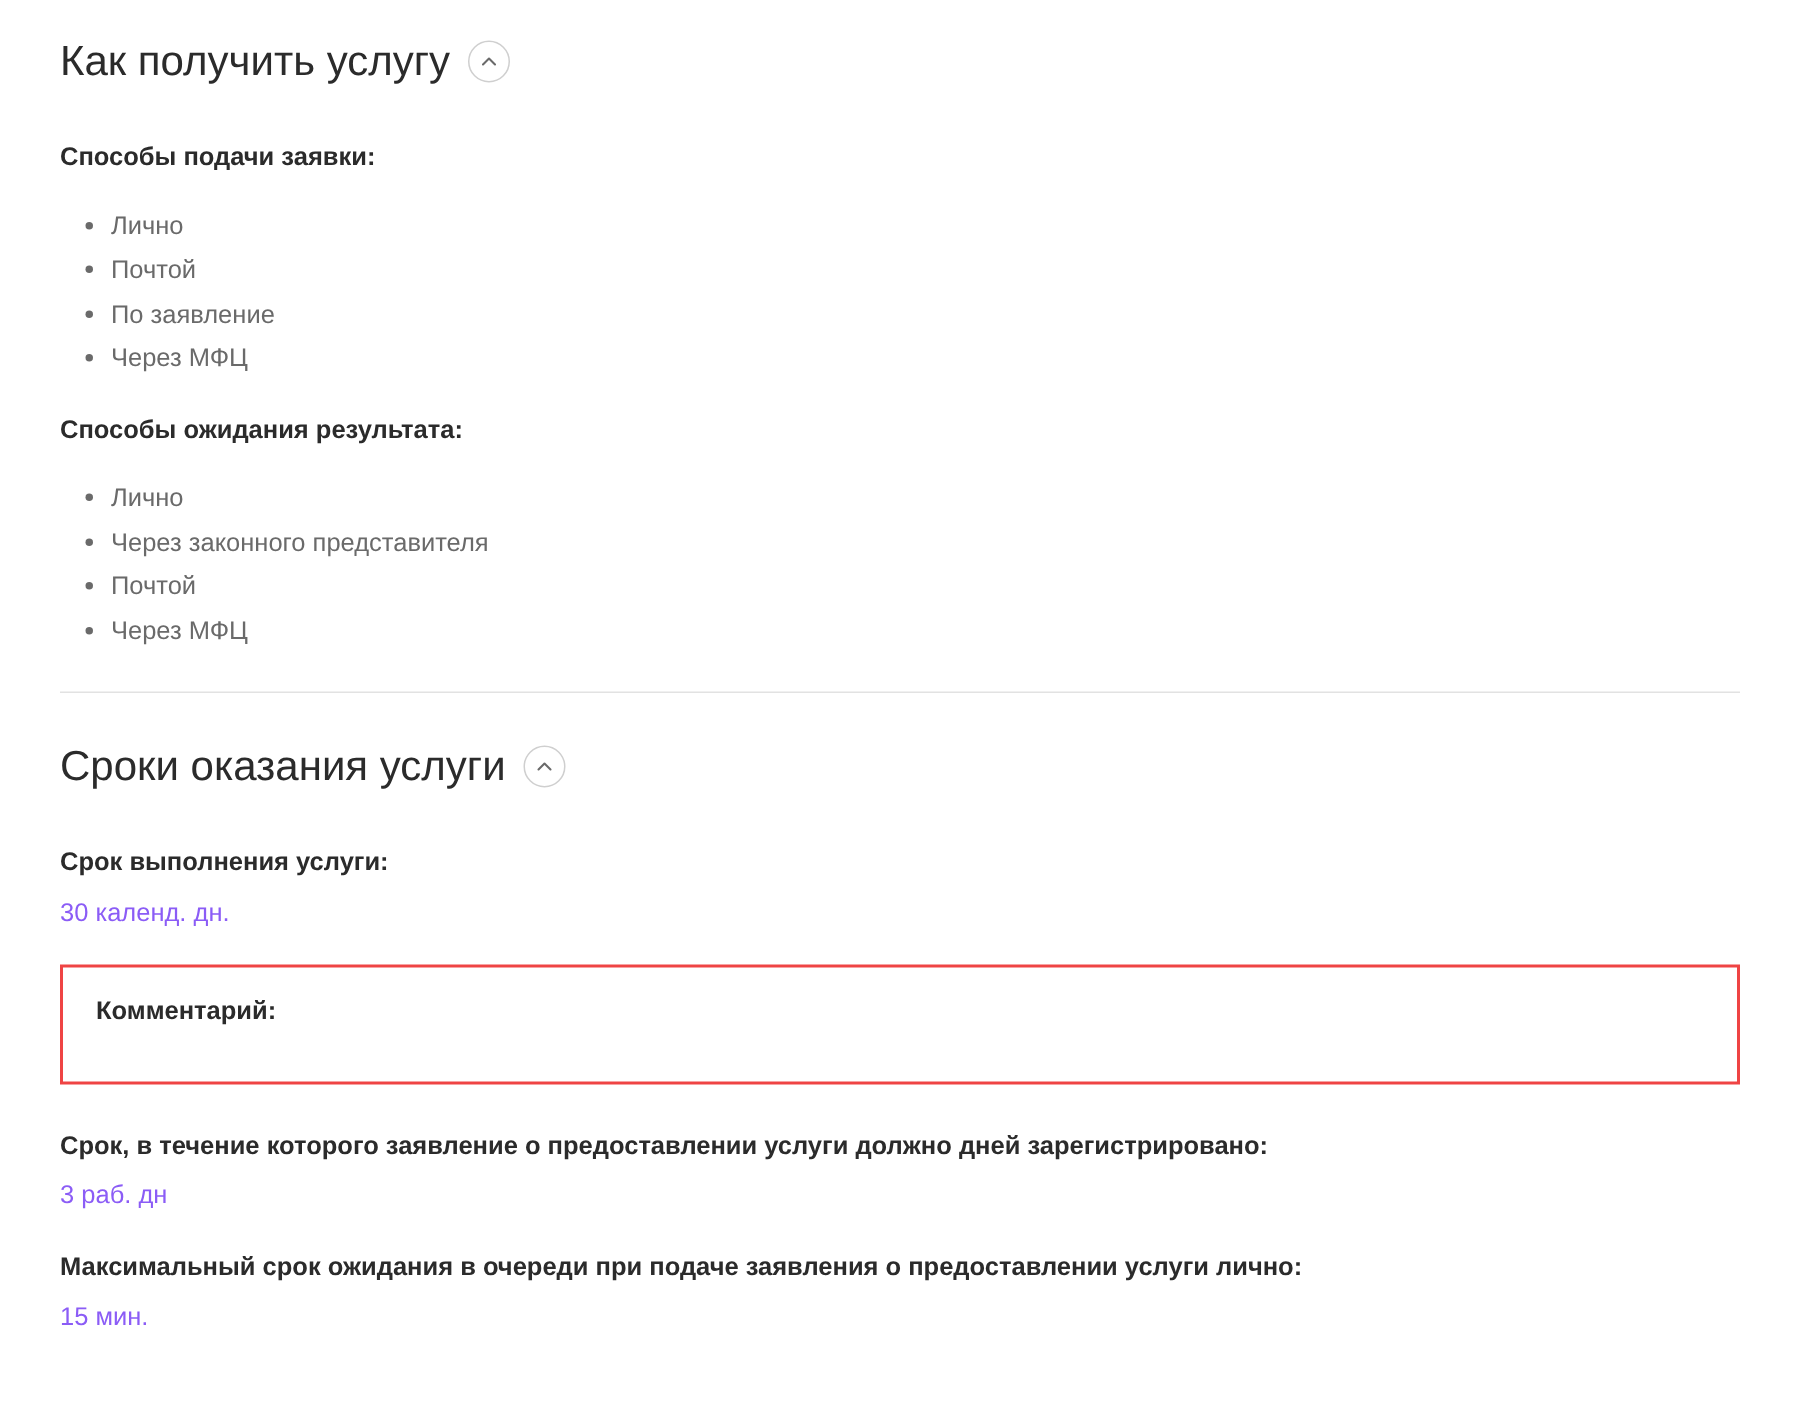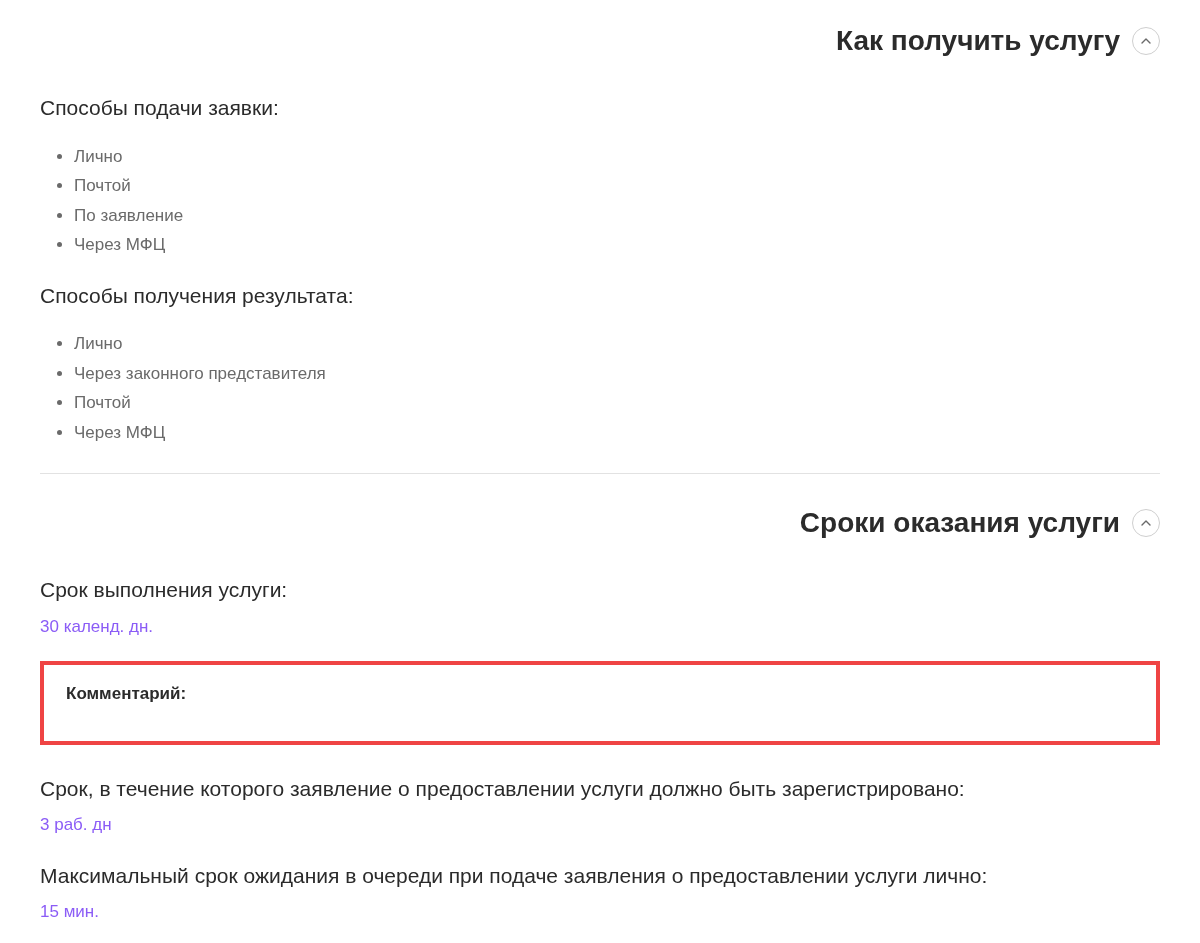--- a/index.html
+++ b/index.html
@@ -6,64 +6,63 @@
     margin: 0;
     padding: 0 40px 40px 40px;
     font-family: Arial, Helvetica, sans-serif;
     color: #2b2b2b;
     background: #fff;
     font-size: 17px;
     line-height: 1.5;
   }
   .section-title {
     font-size: 28px;
-    font-weight: 700;
+    font-weight: 400;
     color: #2b2b2b;
     margin: 20px 0 30px 0;
     display: flex;
     align-items: center;
-    justify-content: flex-end;
   }
   .collapse-btn {
     width: 26px;
     height: 26px;
     border-radius: 50%;
     border: 1px solid #cfcfcf;
     margin-left: 12px;
     display: inline-flex;
     align-items: center;
     justify-content: center;
     cursor: pointer;
     background: #fff;
   }
   .collapse-btn svg { display: block; }
   .subhead {
-    font-weight: 400;
-    font-size: 21px;
+    font-weight: 700;
+    font-size: 17px;
     margin: 18px 0 8px 0;
   }
   ul {
     margin: 20px 0 22px 0;
     padding-left: 34px;
   }
   li {
     color: #6a6a6a;
     margin: 4px 0;
   }
   hr.divider {
     border: none;
     border-top: 1px solid #e2e2e2;
     margin: 28px 0;
   }
   .muted {
     color: #8b5cf6;
     margin: 6px 0 22px 0;
   }
   .comment-box {
-    border: 4px solid #ef4444;
+    border: 2px solid #ef4444;
     padding: 16px 22px 20px 22px;
     margin: 8px 0 28px 0;
   }
   .comment-box .label {
     font-weight: 700;
     margin-bottom: 14px;
   }
   .comment-box .text {
     color: #333;
   }
@@ -83,21 +82,21 @@
 </h2>
 
 <div class="subhead">Способы подачи заявки:</div>
 <ul>
   <li>Лично</li>
   <li>Почтой</li>
   <li>По заявление</li>
   <li>Через МФЦ</li>
 </ul>
 
-<div class="subhead">Способы получения результата:</div>
+<div class="subhead">Способы ожидания результата:</div>
 <ul>
   <li>Лично</li>
   <li>Через законного представителя</li>
   <li>Почтой</li>
   <li>Через МФЦ</li>
 </ul>
 
 <hr class="divider">
 
 <h2 class="section-title">
@@ -111,17 +110,17 @@
   </span>
 </h2>
 
 <div class="subhead">Срок выполнения услуги:</div>
 <div class="muted">30 календ. дн.</div>
 
 <div class="comment-box">
   <div class="label">Комментарий:</div>
 </div>
 
-<div class="subhead">Срок, в течение которого заявление о предоставлении услуги должно быть зарегистрировано:</div>
+<div class="subhead">Срок, в течение которого заявление о предоставлении услуги должно дней зарегистрировано:</div>
 <div class="muted">3 раб. дн</div>
 
 <div class="subhead">Максимальный срок ожидания в очереди при подаче заявления о предоставлении услуги лично:</div>
 <div class="muted">15 мин.</div>
 
 </body></html>

